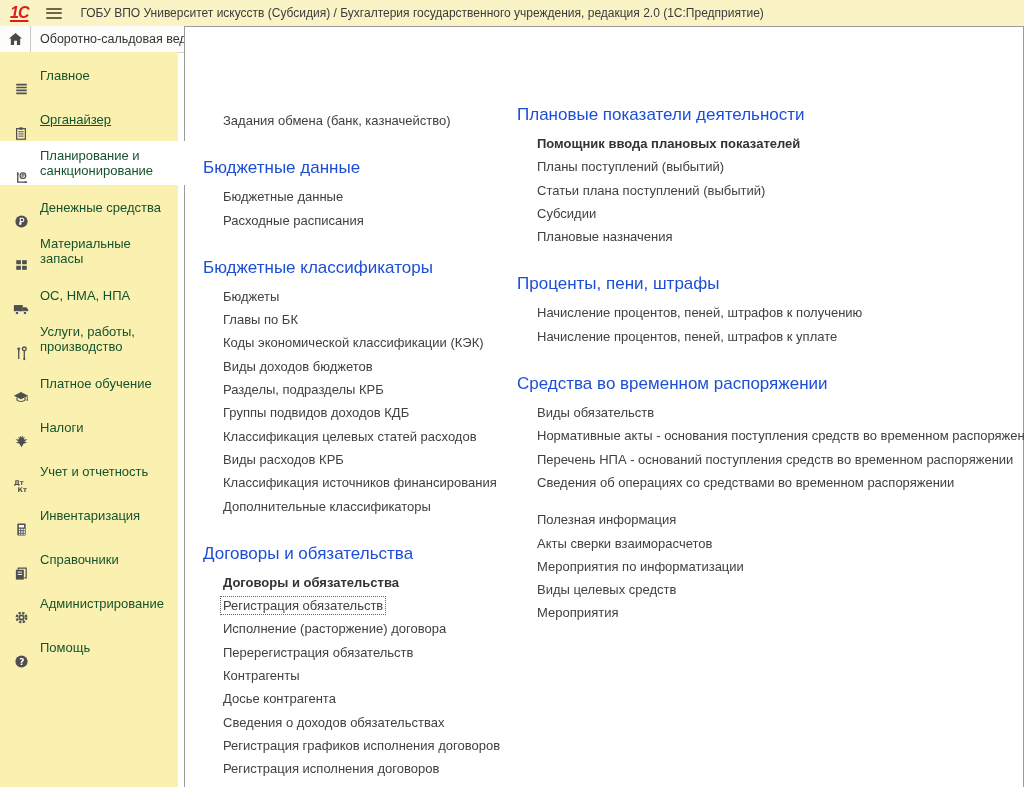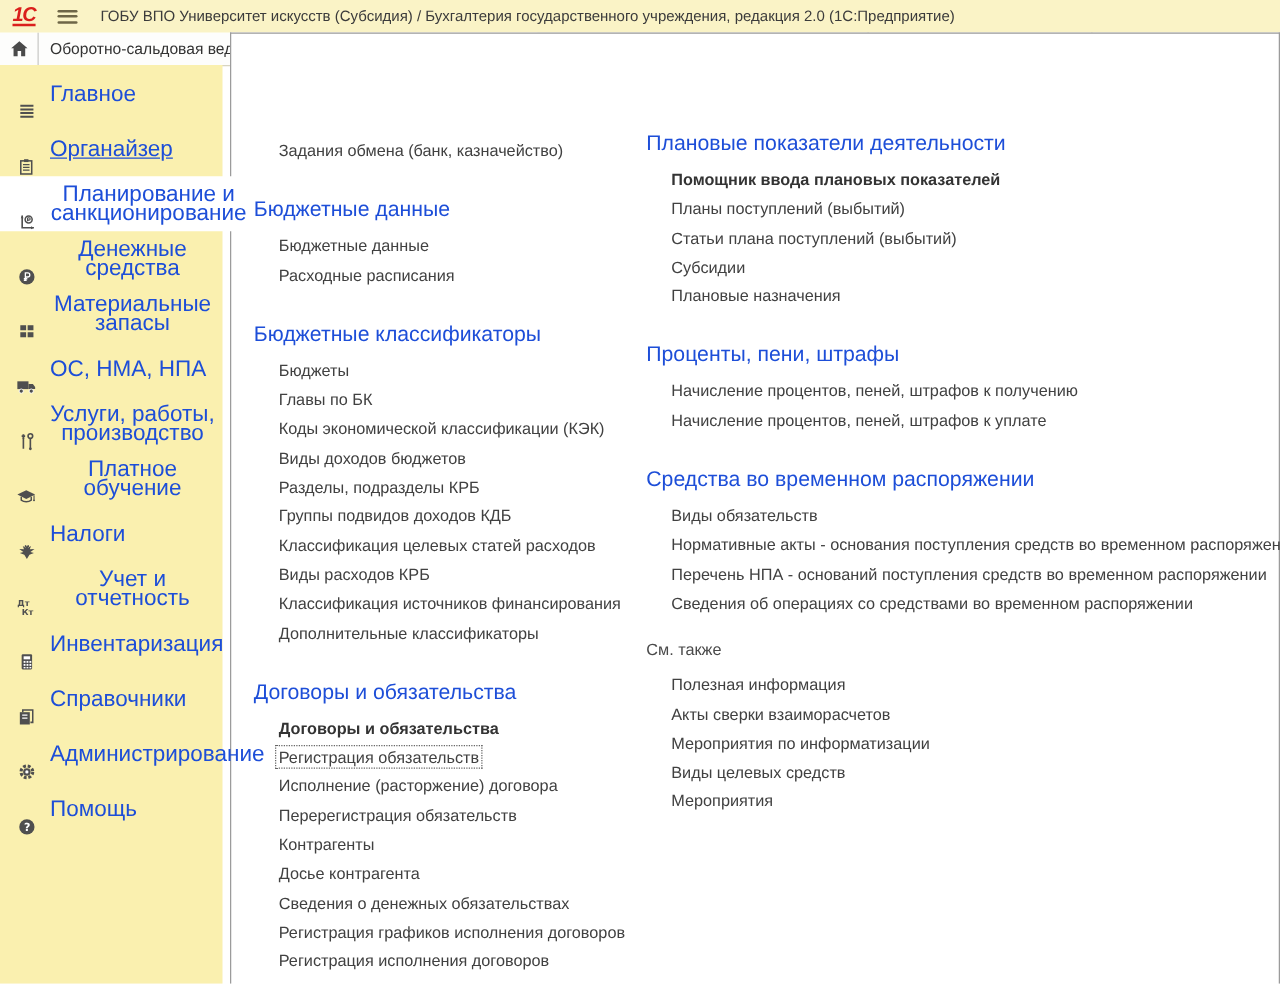--- a/index.html
+++ b/index.html
@@ -33,21 +33,21 @@
   .home-btn{width:30px;display:flex;align-items:center;justify-content:center;border-right:1px solid #c9c9c6;cursor:pointer;}
   .tab{display:flex;align-items:center;padding-left:9px;font-size:12.5px;color:#333;white-space:nowrap;overflow:hidden;max-width:148px;cursor:pointer;}
   
   .sidebar{
     position:absolute;left:0;top:52px;width:178px;bottom:0;
     background:#faf0af;z-index:4;padding-top:1px;
   }
   .side-item{display:flex;align-items:center;padding:0 6px 0 12px;min-height:32px;cursor:pointer;width:160px;}
   .side-item.selected{background:#ffffff;width:186px;padding-right:0;}
   .side-icon{width:18px;min-width:18px;height:16px;margin-right:10px;display:flex;align-items:center;justify-content:center;margin-top:28px;}
-  .side-label{font-size:18px;color:#1d4ed8;line-height:15px;text-align:center;}
+  .side-label{font-size:13px;color:#14532d;line-height:15px;}
   .side-item.underlined .side-label{text-decoration:underline;}
   
   .panel{
     position:absolute;left:184px;top:26px;right:0;bottom:0;
     background:#ffffff;border:1px solid #9b9b9b;border-bottom:none;z-index:3;
   }
   .col{position:absolute;top:0;}
   .col-left{left:18px;width:300px;padding-top:82px;}
   .col-right{left:332px;width:500px;padding-top:76px;}
   .section{margin-top:24px;}
@@ -265,21 +265,21 @@
         <div class="menu-item">Дополнительные классификаторы</div>
       </div>
       <div class="section">
         <div class="section-title">Договоры и обязательства</div>
         <div class="menu-item bold">Договоры и обязательства</div>
         <div class="menu-item"><span class="focusbox">Регистрация обязательств</span></div>
         <div class="menu-item">Исполнение (расторжение) договора</div>
         <div class="menu-item">Перерегистрация обязательств</div>
         <div class="menu-item">Контрагенты</div>
         <div class="menu-item">Досье контрагента</div>
-        <div class="menu-item">Сведения о денежных обязательствах</div>
+        <div class="menu-item">Сведения о доходов обязательствах</div>
         <div class="menu-item">Регистрация графиков исполнения договоров</div>
         <div class="menu-item">Регистрация исполнения договоров</div>
       </div>
     </div>
   <div class="col col-right" id="col-right">
       <div class="section first">
         <div class="section-title">Плановые показатели деятельности</div>
         <div class="menu-item bold">Помощник ввода плановых показателей</div>
         <div class="menu-item">Планы поступлений (выбытий)</div>
         <div class="menu-item">Статьи плана поступлений (выбытий)</div>
@@ -292,21 +292,20 @@
         <div class="menu-item">Начисление процентов, пеней, штрафов к уплате</div>
       </div>
       <div class="section">
         <div class="section-title">Средства во временном распоряжении</div>
         <div class="menu-item">Виды обязательств</div>
         <div class="menu-item">Нормативные акты - основания  поступления средств во временном распоряжении</div>
         <div class="menu-item">Перечень НПА - оснований поступления средств во временном распоряжении</div>
         <div class="menu-item">Сведения об операциях со средствами во временном распоряжении</div>
       </div>
       <div class="section seealso">
-        <div class="section-title gray">См. также</div>
         <div class="menu-item">Полезная информация</div>
         <div class="menu-item">Акты сверки взаиморасчетов</div>
         <div class="menu-item">Мероприятия по информатизации</div>
         <div class="menu-item">Виды целевых средств</div>
         <div class="menu-item">Мероприятия</div>
       </div>
     </div>
 </div>
 
 </body></html>

